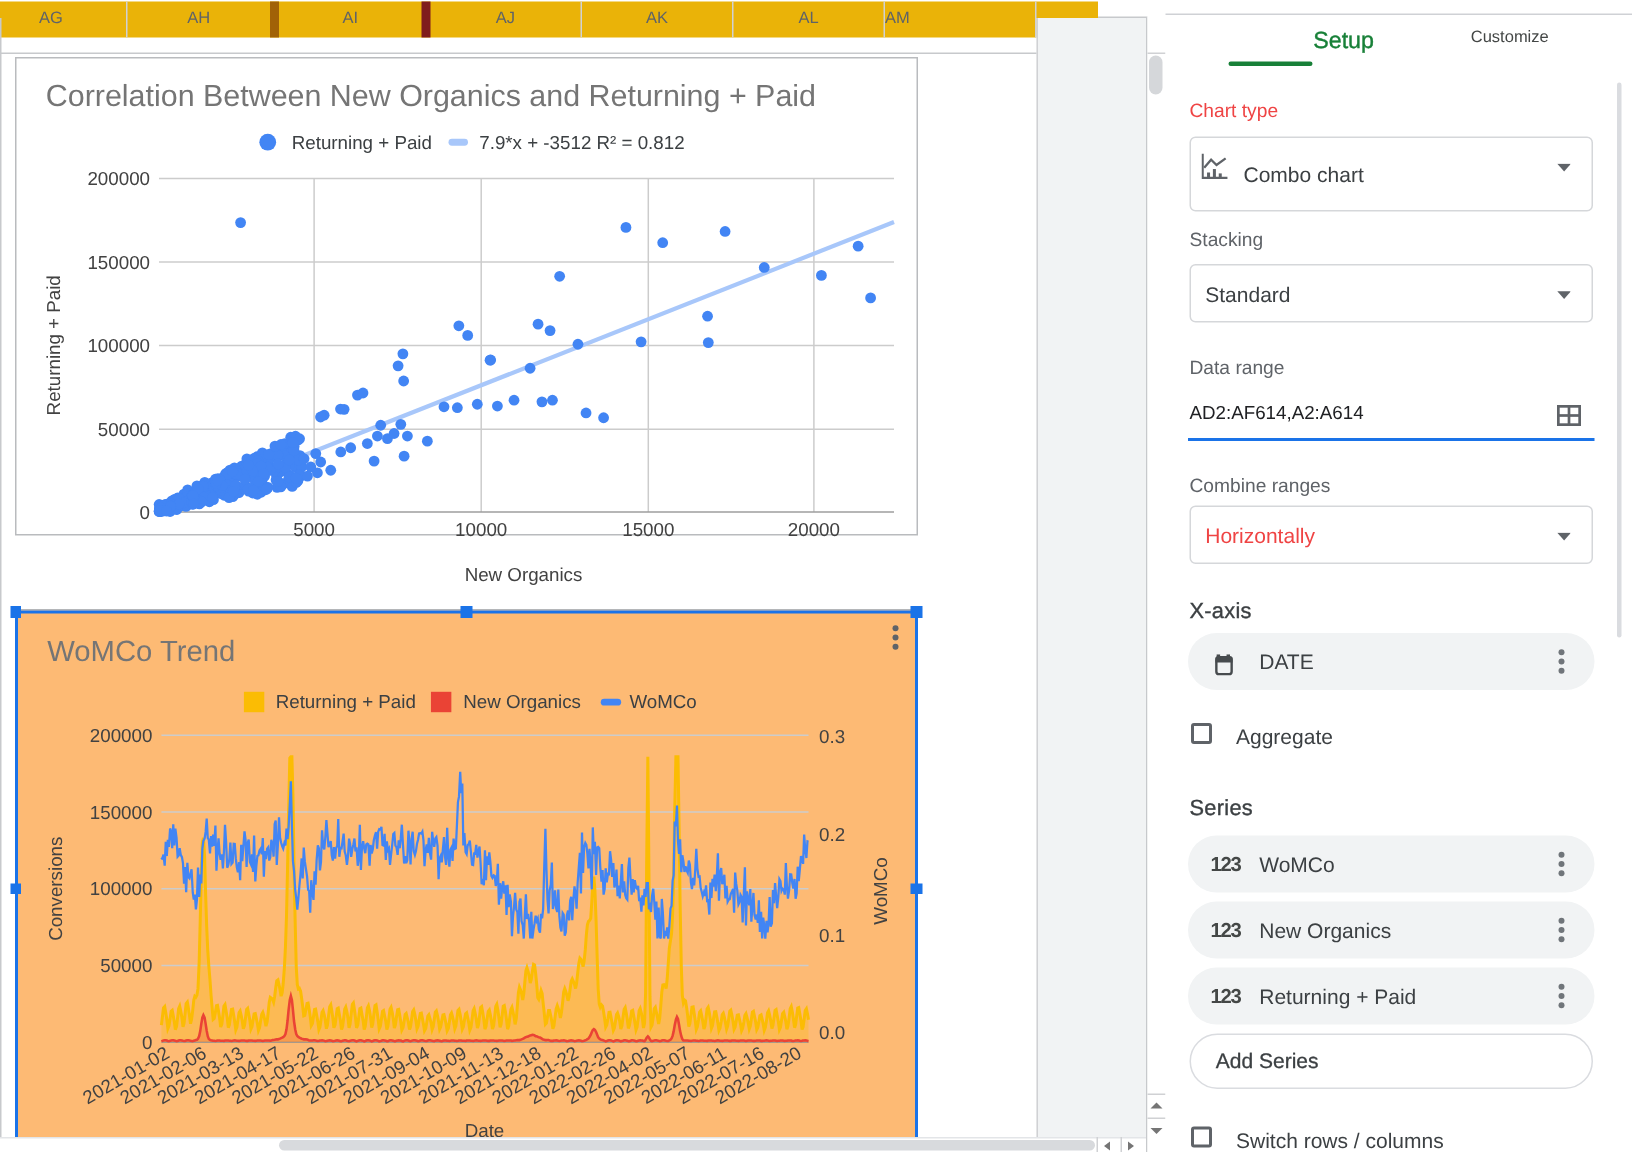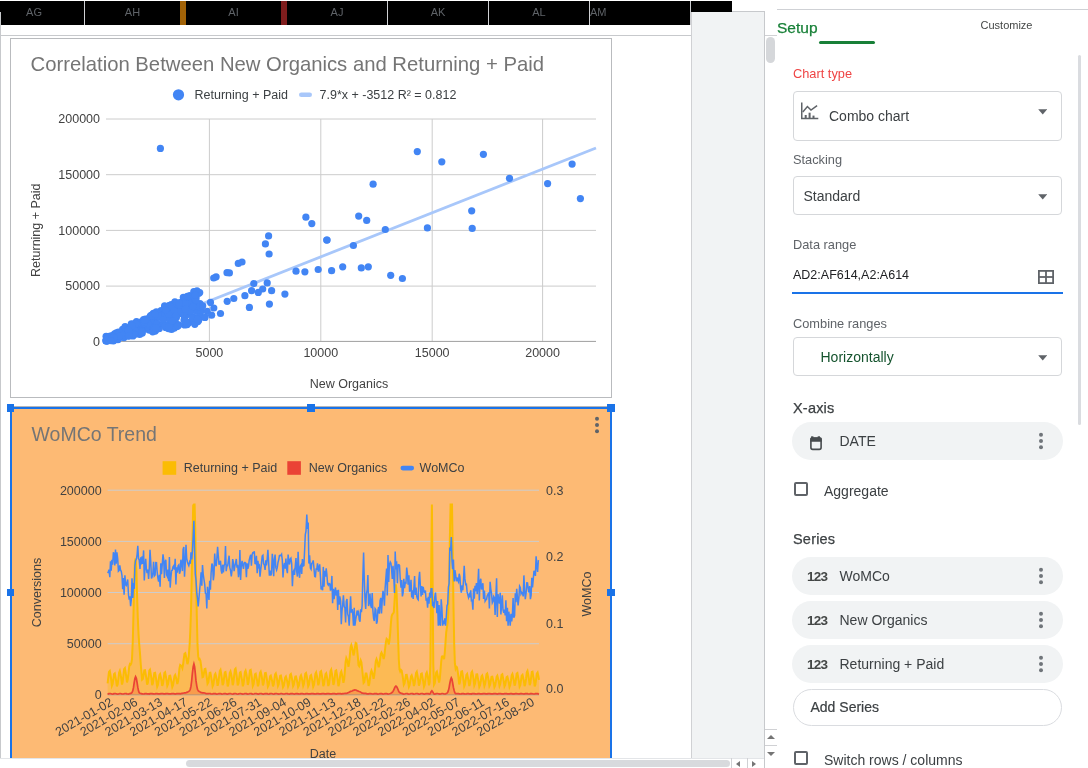--- a/index.html
+++ b/index.html
@@ -1,36 +1,36 @@
 <!DOCTYPE html>
 <html><head><meta charset="utf-8">
 <style>
 * { margin:0; padding:0; box-sizing:border-box; }
 body { width:1088px; height:768px; overflow:hidden; position:relative; background:#fff;
   font-family:"Liberation Sans", sans-serif; }
 </style></head>
 <body>
 
 <div style="position:absolute;left:0;top:10.5px;width:764px;height:1px;background:#c7c9cc"></div>
-<div style="position:absolute;left:0;top:1px;width:732px;height:23.5px;background:#000000">
+<div style="position:absolute;left:0;top:1px;width:732px;height:23.5px;background:#eab308">
     <div style="position:absolute;left:-16px;top:0;width:101px;height:23.5px;border-right:1px solid #d0d1d4;text-align:center;line-height:23.5px;font-size:11px;color:#5f6368">AG</div>
     <div style="position:absolute;left:85px;top:0;width:101px;height:23.5px;border-right:6px solid #a16207;text-align:center;line-height:23.5px;font-size:11px;color:#5f6368">AH</div>
     <div style="position:absolute;left:186px;top:0;width:101px;height:23.5px;border-right:6px solid #7f1d1d;text-align:center;line-height:23.5px;font-size:11px;color:#5f6368">AI</div>
     <div style="position:absolute;left:287px;top:0;width:101px;height:23.5px;border-right:1px solid #d0d1d4;text-align:center;line-height:23.5px;font-size:11px;color:#5f6368">AJ</div>
     <div style="position:absolute;left:388px;top:0;width:101px;height:23.5px;border-right:1px solid #d0d1d4;text-align:center;line-height:23.5px;font-size:11px;color:#5f6368">AK</div>
     <div style="position:absolute;left:489px;top:0;width:101px;height:23.5px;border-right:1px solid #d0d1d4;text-align:center;line-height:23.5px;font-size:11px;color:#5f6368">AL</div>
     <div style="position:absolute;left:590px;top:0;width:101px;height:23.5px;border-right:1px solid #d0d1d4;text-align:left;line-height:23.5px;font-size:11px;color:#5f6368">AM</div>
   </div>
 <div style="position:absolute;left:0;top:35px;width:692px;height:1px;background:#c7c9cc"></div>
 <div style="position:absolute;left:0;top:11.5px;width:1px;height:746px;background:#c7c9cc"></div>
 
 <div style="position:absolute;left:691px;top:11.5px;width:72.5px;height:746px;background:#f1f3f4"></div>
 <div style="position:absolute;left:691px;top:11.5px;width:1px;height:746px;background:#d0d1d4"></div>
 
-<div style="position:absolute;left:10px;top:38px;width:602px;height:360px;background:#fff;border:1px solid #b9bbbe">
+<div style="position:absolute;left:10px;top:38px;width:602px;height:319px;background:#fff;border:1px solid #b9bbbe">
 <svg width="599" height="361" viewBox="0 0 599 361" style="position:absolute;top:0;left:0">
       <text x="19.5" y="31.5" font-size="20.3" fill="#757575">Correlation Between New Organics and Returning + Paid</text>
       <circle cx="167.5" cy="55.8" r="5.6" fill="#4285f4"></circle>
       <text x="183.5" y="60.3" font-size="12.5" fill="#3c4043">Returning + Paid</text>
       <rect x="288" y="53.5" width="13" height="4.6" rx="2.3" fill="#a8c7fa"></rect>
       <text x="308.5" y="60.3" font-size="12.5" fill="#3c4043">7.9*x + -3512 R² = 0.812</text>
       <line x1="95.0" y1="80.0" x2="585.0" y2="80.0" stroke="#cccccc" stroke-width="1"></line>
       <line x1="95.0" y1="135.7" x2="585.0" y2="135.7" stroke="#cccccc" stroke-width="1"></line>
       <line x1="95.0" y1="191.4" x2="585.0" y2="191.4" stroke="#cccccc" stroke-width="1"></line>
       <line x1="95.0" y1="247.1" x2="585.0" y2="247.1" stroke="#cccccc" stroke-width="1"></line>
@@ -539,21 +539,21 @@
 <div style="position:absolute;left:747px;top:757.5px;width:1px;height:10.5px;background:#d0d1d4"></div>
 <svg width="6" height="8" viewBox="0 0 6 8" style="position:absolute;left:735px;top:760px">
     <path d="M5,1 L1,4 L5,7 Z" fill="#757575"></path>
   </svg>
 <svg width="6" height="8" viewBox="0 0 6 8" style="position:absolute;left:751px;top:760px">
     <path d="M1,1 L5,4 L1,7 Z" fill="#757575"></path>
   </svg>
 
 <div style="position:absolute;left:777px;top:0;width:311px;height:768px;background:#fff">
 <div style="position:absolute;left:0;top:8.6px;width:311px;height:1px;background:#cfd1d5"></div>
-<div style="position:absolute;left:0;top:19px;width:139px;text-align:left;font-size:15.5px;font-weight:500;-webkit-text-stroke:0.25px #188038;color:#188038">Setup</div>
+<div style="position:absolute;left:0;top:19px;width:139px;text-align:right;font-size:15.5px;font-weight:500;-webkit-text-stroke:0.25px #188038;color:#188038">Setup</div>
 <div style="position:absolute;left:42px;top:41px;width:55.5px;height:3.4px;border-radius:2px;background:#188038"></div>
 <div style="position:absolute;left:160px;top:19px;width:139px;text-align:center;font-size:11px;color:#444746">Customize</div>
 
 <div style="position:absolute;left:16px;top:66px;font-size:12.8px;color:#ef4444">Chart type</div>
 <div style="position:absolute;left:15.5px;top:91px;width:269.5px;height:50px;border:1px solid #d5d7da;border-radius:4px;background:#fff">
 <svg width="18" height="18" viewBox="0 0 18 18" style="position:absolute;left:7px;top:9.5px">
         <path d="M0.75,0.5 V16.55 H17.3" stroke="#5f6368" stroke-width="1.5" fill="none"></path>
         <rect x="3.7" y="13" width="2" height="3.3" fill="#5f6368"></rect>
         <rect x="7.6" y="10.7" width="2" height="5.6" fill="#5f6368"></rect>
         <rect x="11.5" y="13.6" width="2" height="2.7" fill="#5f6368"></rect>
@@ -576,21 +576,21 @@
 <span style="position:absolute;left:0.5px;top:6px;font-size:12.5px;color:#202124">AD2:AF614,A2:A614</span>
 <svg width="16" height="14" viewBox="0 0 16 14" style="position:absolute;right:10px;top:8px">
         <rect x="0.9" y="0.9" width="14.2" height="12.2" fill="none" stroke="#5f6368" stroke-width="1.8"></rect>
         <line x1="8" y1="0.9" x2="8" y2="13.1" stroke="#5f6368" stroke-width="1.8"></line>
         <line x1="0.9" y1="7" x2="15.1" y2="7" stroke="#5f6368" stroke-width="1.8"></line>
       </svg>
 </div>
 <div style="position:absolute;left:14.5px;top:291.5px;width:271.5px;height:2px;background:#1a73e8"></div>
 <div style="position:absolute;left:16px;top:315.5px;font-size:12.8px;color:#5f6368">Combine ranges</div>
 <div style="position:absolute;left:15.5px;top:337px;width:269.5px;height:39px;border:1px solid #d5d7da;border-radius:4px;background:#fff">
-<span style="position:absolute;left:27px;top:50%;transform:translateY(-50%);font-size:14px;color:#14532d">Horizontally</span>
+<span style="position:absolute;left:10px;top:50%;transform:translateY(-50%);font-size:14px;color:#ef4444">Horizontally</span>
 <svg width="9.5" height="5.5" viewBox="0 0 9.5 5.5" style="position:absolute;right:14px;top:17px">
         <path d="M0.2,0.2 L9.3,0.2 L4.75,5.4 Z" fill="#5f6368"></path>
       </svg>
 </div>
 
 <div style="position:absolute;left:16px;top:400px;font-size:14.5px;font-weight:500;-webkit-text-stroke:0.25px #3c4043;color:#3c4043;letter-spacing:0.2px">X-axis</div>
 <div style="position:absolute;left:14.5px;top:422px;width:271.5px;height:38.4px;background:#f1f3f4;border-radius:19.2px">
 <span style="position:absolute;left:18px;top:14px"><svg width="12" height="15" viewBox="0 0 12 15">
           <rect x="0.9" y="2.1" width="10.2" height="11.3" rx="1.8" fill="none" stroke="#474b4e" stroke-width="1.6"></rect>
           <path d="M0.3,2.6 a1,1 0 0 1 1,-1 h9.4 a1,1 0 0 1 1,1 v3.1 h-11.4 Z" fill="#474b4e"></path>

